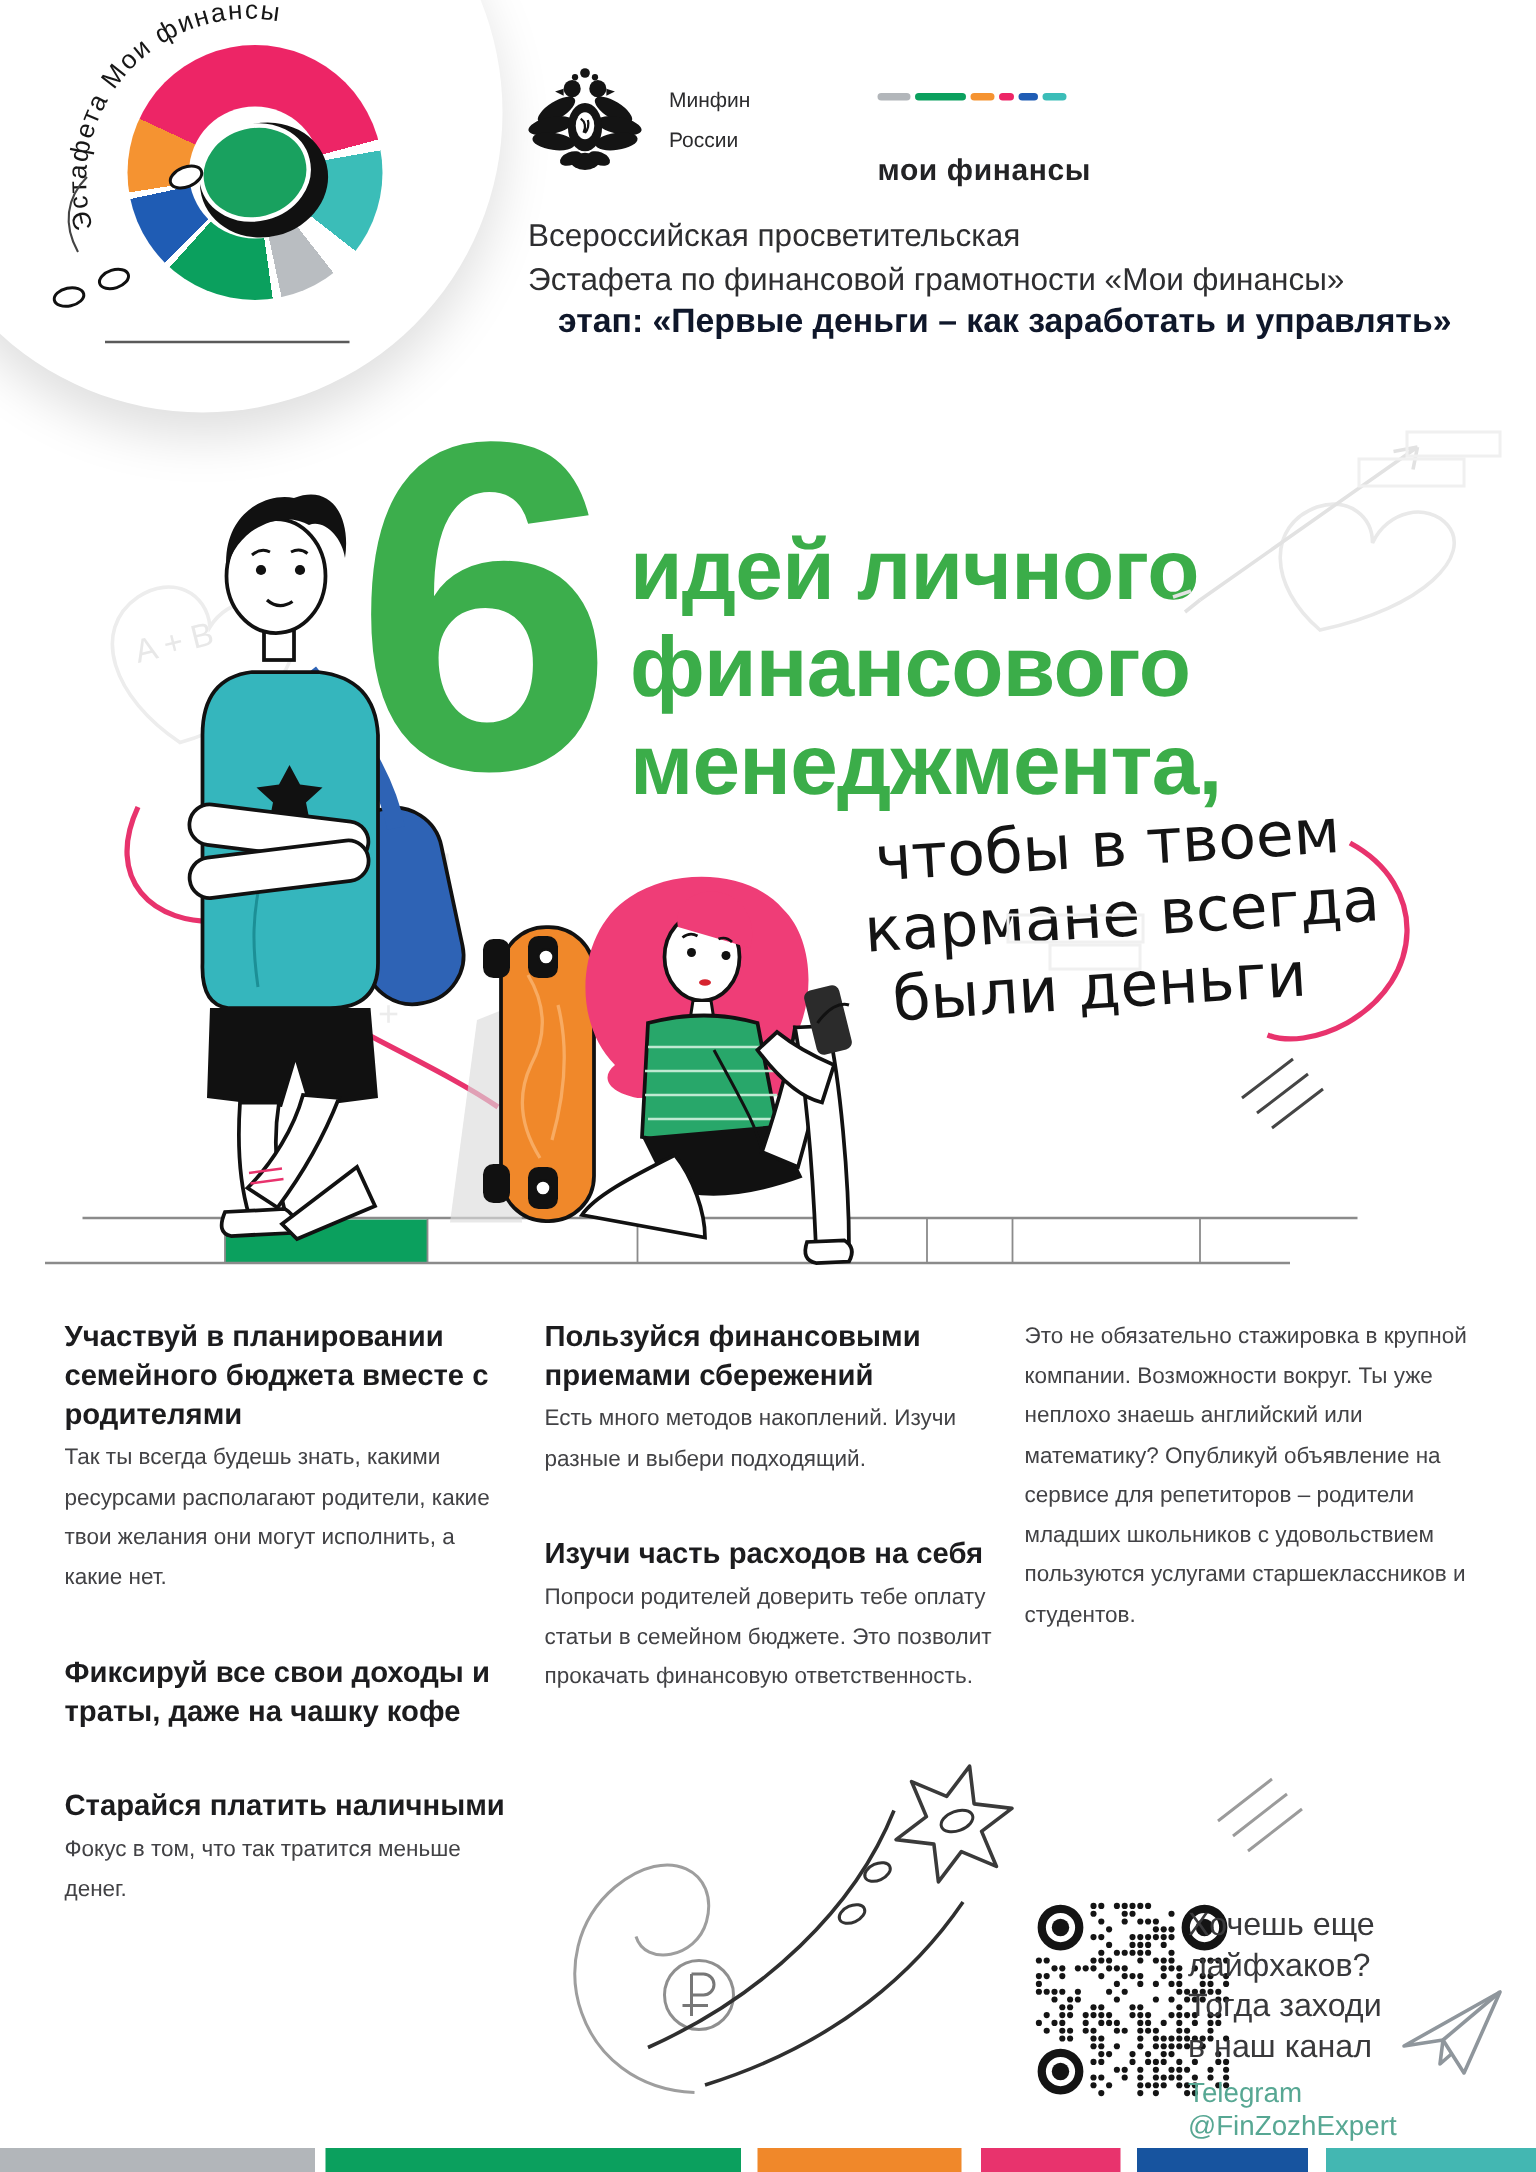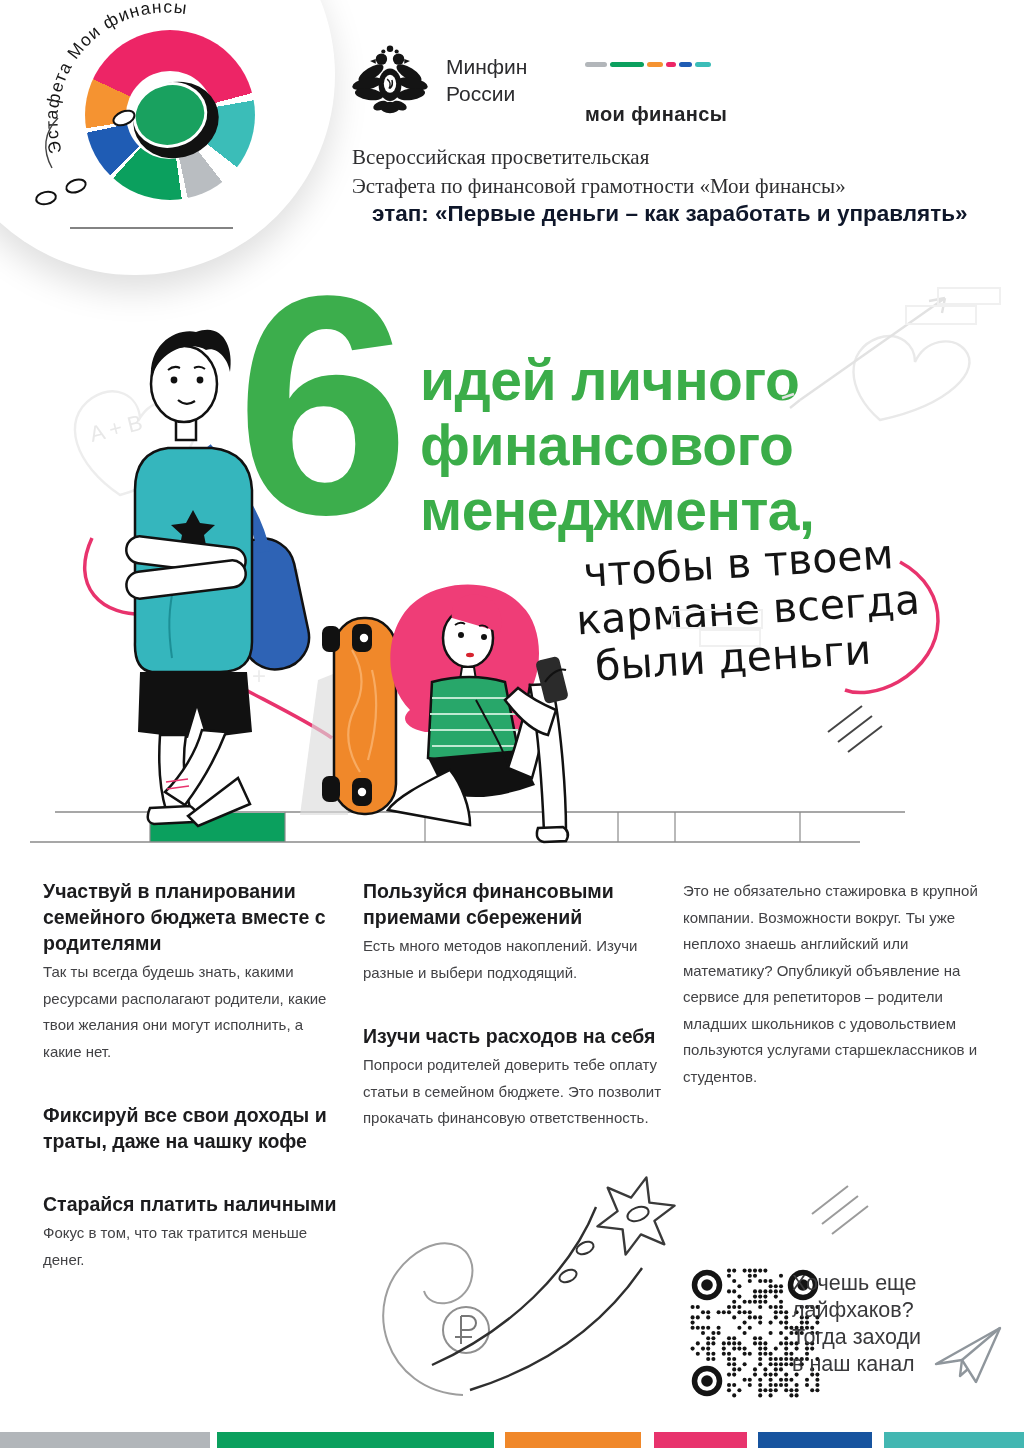--- a/index.html
+++ b/index.html
@@ -15,26 +15,26 @@
       #b9bdc1 207deg 233deg,#fff 233deg 237deg,
       #0ba05e 237deg 287deg,#fff 287deg 290deg,
       #1f5cb4 290deg 323deg,#fff 323deg 326deg,
       #F59331 326deg 360deg);}
   .badge-donut::after{content:"";position:absolute;left:41px;top:41px;width:88px;height:88px;
       border-radius:50%;background:#fff;}
   .badge-svg{position:absolute;left:0;top:0;width:340px;height:280px;}
   .badge-curved{font-size:17.5px;letter-spacing:1.2px;font-weight:500;fill:#171717;}
   
   .ministry{position:absolute;left:352px;top:38px;display:flex;align-items:center;}
-  .ministry-text{margin-left:18px;font-size:21px;line-height:27px;color:#2c2c2e;}
+  .ministry-text{margin-left:18px;font-size:14px;line-height:27px;color:#2c2c2e;}
   .brand{position:absolute;left:585px;top:62px;width:150px;}
   .brand-dashes{display:flex;gap:3px;height:5px;margin-bottom:8px;}
   .brand-dashes span{height:5px;border-radius:2.5px;display:block;}
   .brand-label{font-size:20px;font-weight:700;color:#232325;letter-spacing:.4px;margin-top:36px;}
-  .subtitle{position:absolute;left:352px;top:143px;font-size:21px;line-height:29px;color:#2e2e30;font-family:Liberation Serif, serif;}
+  .subtitle{position:absolute;left:352px;top:143px;font-size:21px;line-height:29px;color:#2e2e30;}
   .stage{position:absolute;left:352px;top:201px;font-size:22.5px;font-weight:700;color:#0f172a;margin-left:20px;}
   
   .big-num{position:absolute;left:236px;top:284px;font-size:312px;line-height:.78;
            font-weight:700;color:#3cae4c;letter-spacing:-6px;}
   .hero-title{position:absolute;left:420px;top:336px;font-size:57px;line-height:65px;
               font-weight:700;color:#3bad49;letter-spacing:-.5px;margin-top:12px;}
   .hero-script{position:absolute;left:576px;top:540px;transform:rotate(-3.5deg);
                font-family:"DejaVu Sans",sans-serif;font-size:41px;line-height:47px;color:#141414;}
   .hero-script .l1{padding-left:10px;}
   .hero-script .l3{padding-left:16px;}
@@ -537,20 +537,24 @@
           <circle cx="113" cy="17" r="5.8"></circle>
           <circle cx="17" cy="113" r="5.8"></circle>
       </g>
     </svg>
   </div>
   <div class="qr-caption">
     <div>Хочешь еще</div>
     <div>лайфхаков?</div>
     <div>Тогда заходи</div>
     <div>в наш канал</div>
+    <div class="tg" style="color: rgb(87, 167, 147);">
+      <div>Telegram</div>
+      <div>@FinZozhExpert</div>
+    </div>
   </div>
   <svg class="abs" style="left:930px;top:1320px" width="80" height="75" viewBox="0 0 80 75">
     <g fill="#fff" stroke="#8f969c" stroke-width="2.4" stroke-linejoin="round">
       <path d="M6,44 L70,8 L46,62 L32,40 Z"></path>
       <path d="M32,40 L70,8" fill="none"></path>
       <path d="M32,40 L30,56 L38,49" fill="none"></path>
     </g>
   </svg>
 
   <div class="footer-bar">

